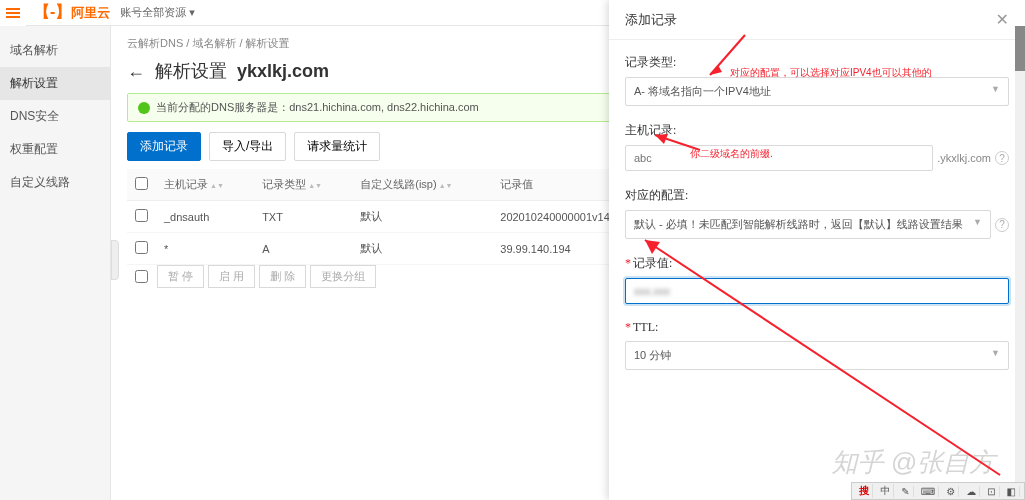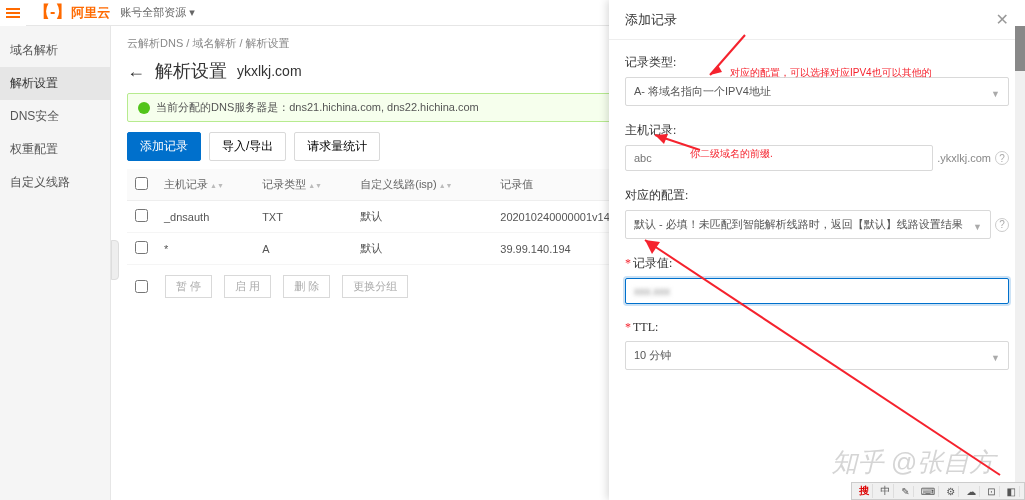--- a/index.html
+++ b/index.html
@@ -16,46 +16,46 @@
     .layout { display: flex; height: calc(100% - 26px); }
     .sidebar { width: 111px; background: #f5f5f5; border-right: 1px solid #e6e6e6; padding-top: 8px; }
     .sidebar-item { padding: 8px 10px; font-size: 12px; color: #555; cursor: pointer; }
     .sidebar-item.active { background: #e6e6e6; color: #333; }
     .main { flex: 1; padding: 10px 16px; position: relative; overflow: hidden; }
     .breadcrumb { font-size: 11px; color: #888; margin-bottom: 8px; }
     .breadcrumb span { color: #888; }
     .title-row { display: flex; align-items: center; gap: 10px; margin-bottom: 10px; }
     .back-arrow { font-size: 18px; color: #333; cursor: pointer; }
     .page-title { font-size: 18px; font-weight: 500; }
-    .page-domain { font-size: 14px; font-weight: 400; }
+    .page-domain { font-size: 18px; font-weight: 700; }
     .info-bar { background: #f6ffed; border: 1px solid #b7eb8f; padding: 6px 10px; border-radius: 2px; font-size: 11px; color: #555; margin-bottom: 10px; display: flex; align-items: center; gap: 6px; }
     .info-dot { width: 12px; height: 12px; border-radius: 50%; background: #52c41a; display: inline-block; }
     .toolbar { display: flex; gap: 8px; margin-bottom: 8px; }
     .btn { padding: 5px 12px; border: 1px solid #d9d9d9; background: #fff; font-size: 12px; cursor: pointer; border-radius: 2px; }
     .btn-primary { background: #0070cc; border-color: #0070cc; color: #fff; }
     .table { width: 100%; border-collapse: collapse; font-size: 11px; }
     .table th { background: #fafafa; text-align: left; padding: 8px; color: #666; font-weight: normal; border-bottom: 1px solid #eee; }
     .table td { padding: 8px; border-bottom: 1px solid #f5f5f5; color: #555; }
     .sort-icons { display: inline-flex; flex-direction: column; font-size: 7px; line-height: 5px; color: #bbb; margin-left: 2px; vertical-align: middle; }
     .chk { width: 13px; height: 13px; }
-    .row-actions { display: flex; gap: 12px; margin-top: 10px; }
+    .row-actions { display: flex; gap: 4px; }
     .mini-btn { padding: 3px 10px; border: 1px solid #d9d9d9; background: #fff; font-size: 11px; color: #aaa; cursor: not-allowed; }
     .expand-handle { position: absolute; left: 111px; top: 240px; width: 8px; height: 40px; background: #eee; border: 1px solid #ddd; border-radius: 0 4px 4px 0; }
     
     
     .modal { position: absolute; top: 0; right: 0; width: 416px; height: 100%; background: #fff; box-shadow: -2px 0 8px rgba(0,0,0,.15); display: flex; flex-direction: column; }
     .modal-header { padding: 10px 16px; border-bottom: 1px solid #eee; display: flex; justify-content: space-between; align-items: center; }
     .modal-title { font-size: 13px; }
     .close-btn { font-size: 16px; color: #999; cursor: pointer; }
     .modal-body { padding: 14px 16px; overflow-y: auto; flex: 1; }
     .form-group { margin-bottom: 16px; position: relative; }
     .form-label { font-size: 12px; color: #333; margin-bottom: 6px; display: block; font-family: Liberation Serif, serif; }
     .form-label .req { color: #f5222d; margin-right: 2px; }
     .form-select, .form-input { width: 100%; border: 1px solid #d9d9d9; padding: 6px 8px; font-size: 11px; color: #555; background: #fff; border-radius: 2px; position: relative; }
-    .form-select { display: flex; justify-content: space-between; align-items: flex-end; cursor: pointer; }
+    .form-select { display: flex; justify-content: space-between; align-items: flex-start; cursor: pointer; }
     .select-arrow { color: #aaa; font-size: 9px; }
     .host-row { display: flex; align-items: center; gap: 4px; }
     .host-input { flex: 1; }
     .host-suffix { font-size: 11px; color: #888; }
     .help-icon { width: 14px; height: 14px; border: 1px solid #ccc; border-radius: 50%; color: #aaa; font-size: 10px; display: flex; align-items: center; justify-content: center; }
     .form-input.highlight { border-color: #0070cc; box-shadow: 0 0 0 2px rgba(0,112,204,.2); }
     .blur-val { filter: blur(2px); color: #888; }
     
     
     .annotation { position: absolute; color: #f5222d; font-size: 10px; font-weight: 500; pointer-events: none; z-index: 100; }

